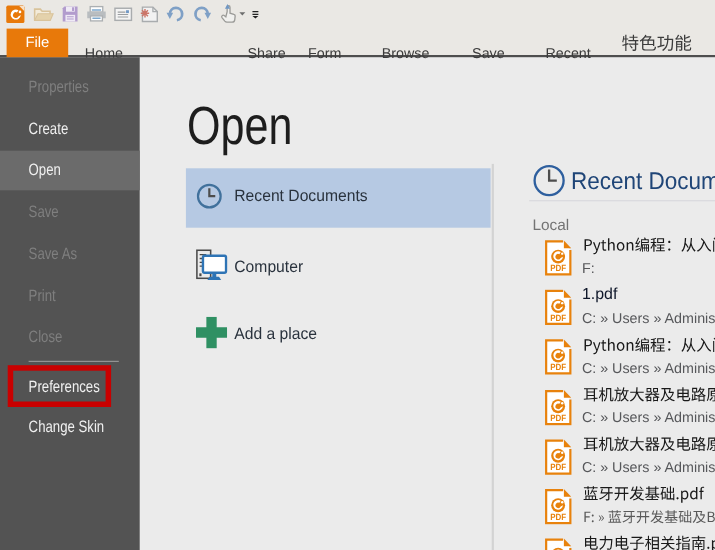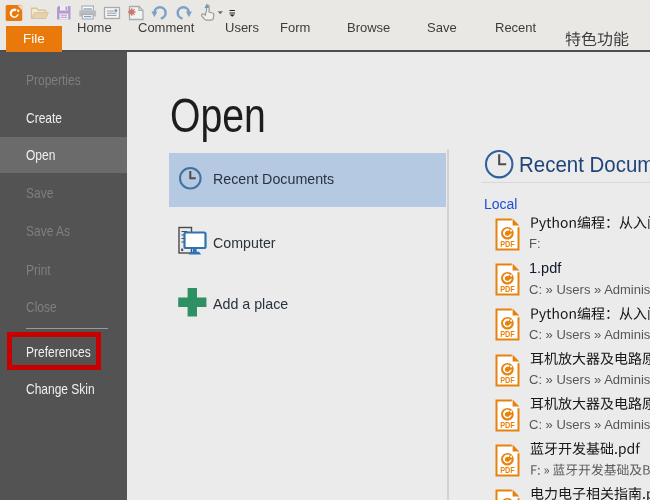--- a/index.html
+++ b/index.html
@@ -4,37 +4,37 @@
 *{margin:0;padding:0;box-sizing:border-box}
 html,body{width:650px;height:500px;overflow:hidden}
 body{font-family:"Liberation Sans",sans-serif;position:relative;background:#EBEBEB}
 #page{position:absolute;left:0;top:0;width:650px;height:500px;overflow:hidden}
 .abs{position:absolute}
 
 #topbar{left:0;top:0;width:650px;height:50px;background:#EAE8E4}
 #darkline{left:0;top:50px;width:650px;height:2px;background:#4E4E4E}
 #filetab{left:6px;top:26px;width:56px;height:26px;background:#E8790A;color:#fff;
   font-size:13.5px;text-align:center;line-height:25px;z-index:5}
-.tab{top:15px;height:24px;line-height:25px;font-size:13px;color:#3c3c3c;text-align:left}
+.tab{top:36px;height:24px;line-height:25px;font-size:13px;color:#3c3c3c;text-align:center}
 
 #sidebar{left:0;top:52px;width:127px;height:448px;background:#535353}
 .sbi{left:26px;height:30px;line-height:30px;font-size:15px;color:#F0F0F0;transform:scaleX(.8);transform-origin:0 50%;white-space:nowrap}
 .sbd{color:#7F7F7F}
 #openrow{left:0;top:137px;width:127px;height:36px;background:#6B6B6B}
 #sbsep{left:26px;top:328px;width:82px;height:1px;background:#9B9B9B}
 #redbox{left:7px;top:332px;width:94px;height:38px;border:5px solid #C90000;z-index:6}
 
 #title{left:170px;top:87px;font-size:49px;color:#1d1d1d;transform:scaleX(.8);transform-origin:0 0}
 #bluerow{left:168.5px;top:153px;width:277.5px;height:53.5px;background:#B6C9E3}
 .navlab{font-size:15px;color:#29323d;transform:scaleX(.95);transform-origin:0 50%;white-space:nowrap}
 #vline{left:447px;top:149px;width:2px;height:351px;background:#D3D3D3}
 
 #rdhead{left:519px;top:152px;font-size:22px;color:#1F4577;white-space:nowrap;transform:scaleX(.93);transform-origin:0 0}
 #rdline{left:481px;top:182px;width:169px;height:1px;background:#D8D8DC}
-#local{left:484px;top:196px;font-size:14px;color:#1d4ed8}
+#local{left:484px;top:196px;font-size:14px;color:#737373}
 .fname{position:absolute;left:529px;font-size:14.5px;color:#0f172a;white-space:nowrap}
 .fpath{position:absolute;left:529px;font-size:13px;color:#56575a;white-space:nowrap}
 </style></head>
 <body>
 <div id="page">
 <div class="abs" id="topbar"></div>
 <svg class="abs" style="left:0;top:0" width="240" height="26" viewBox="0 0 240 26">
 
   <rect x="5.7" y="5" width="16.5" height="16" rx="1.5" fill="#E8790A"></rect>
   <path d="M17.5 5.5 L22 10 L22 5.5 Z" fill="#F7E1C8"></path>
@@ -75,22 +75,21 @@
   <path d="M206.5 10.5 V6.5 a1.3 1.3 0 0 1 2.6 0 V12 l3.5 1 a1.6 1.6 0 0 1 1.2 1.6 l-.4 3.4 a2.4 2.4 0 0 1 -2.4 2.1 h-4.6 a2.6 2.6 0 0 1 -2 -.9 l-2.6 -3.2 a1.4 1.4 0 0 1 2 -1.9 l1.5 1.2 Z" fill="#F0F0EE" stroke="#9B9B98" stroke-width="1.2"></path>
   <path d="M206.8 3.6 l2.3 4.4 h-4.6 Z" fill="#6f97c4"></path>
   <path d="M217.6 11.2 h5.4 l-2.7 3 Z" fill="#6e6e6e"></path>
 
   <path d="M229.5 10.5 h5.4 M229.5 13 h5.4" stroke="#222" stroke-width="1.1"></path>
   <path d="M229.5 14.6 h5.4 l-2.7 2.2 Z" fill="#222"></path>
 </svg>
 <div class="abs" id="darkline"></div>
 <div class="abs" id="filetab">File</div>
 <div class="abs tab" style="left:77px;width:35px">Home</div>
-<div class="abs tab" style="left:138px;width:58px">Comment</div>
-<div class="abs tab" style="left:225px;width:31px">Users</div>
+<div class="abs tab" style="left:225px;width:31px">Share</div>
 <div class="abs tab" style="left:280px;width:30px">Form</div>
 <div class="abs tab" style="left:347px;width:43px">Browse</div>
 <div class="abs tab" style="left:427px;width:34px">Save</div>
 <div class="abs tab" style="left:495px;width:43px">Recent</div>
 <svg style="position:absolute;left:565px;top:28.0px;overflow:visible" width="66" height="22" viewBox="0 -17.0 66 22">
       <path d="M7.3 -3.4C8.1 -2.6 8.9 -1.5 9.3 -0.8L10.2 -1.4C9.9 -2.1 9.0 -3.2 8.2 -3.9ZM10.3 -13.5V-11.7H7.2V-10.6H10.3V-8.6H6.2V-7.4H12.2V-5.5H6.5V-4.4H12.2V-0.2C12.2 0.0 12.2 0.1 11.9 0.1C11.6 0.1 10.8 0.1 9.8 0.1C10.0 0.4 10.1 0.9 10.2 1.3C11.4 1.3 12.2 1.2 12.7 1.1C13.2 0.9 13.4 0.5 13.4 -0.2V-4.4H15.2V-5.5H13.4V-7.4H15.3V-8.6H11.4V-10.6H14.6V-11.7H11.4V-13.5ZM1.6 -12.2C1.4 -10.2 1.1 -8.1 0.6 -6.8C0.9 -6.7 1.3 -6.4 1.6 -6.3C1.8 -7.0 2.0 -8.0 2.2 -9.0H3.4V-5.1C2.4 -4.8 1.5 -4.5 0.8 -4.3L1.0 -3.1L3.4 -3.9V1.3H4.5V-4.2L6.2 -4.8L6.1 -5.9L4.5 -5.4V-9.0H6.1V-10.1H4.5V-13.4H3.4V-10.1H2.4C2.4 -10.8 2.5 -11.4 2.6 -12.0Z M23.6 -7.9V-5.1H19.9V-7.9ZM24.8 -7.9H28.6V-5.1H24.8ZM25.6 -11.0C25.1 -10.3 24.5 -9.6 23.9 -9.0H19.7C20.3 -9.6 20.9 -10.3 21.4 -11.0ZM21.7 -13.5C20.5 -11.3 18.6 -9.4 16.6 -8.2C16.8 -7.9 17.2 -7.3 17.3 -7.1C17.8 -7.4 18.3 -7.7 18.7 -8.1V-1.3C18.7 0.6 19.5 1.0 22.0 1.0C22.6 1.0 27.6 1.0 28.2 1.0C30.6 1.0 31.1 0.3 31.4 -2.2C31.1 -2.3 30.6 -2.5 30.2 -2.7C30.1 -0.5 29.8 -0.1 28.2 -0.1C27.1 -0.1 22.8 -0.1 22.0 -0.1C20.2 -0.1 19.9 -0.3 19.9 -1.3V-4.0H28.6V-3.2H29.8V-9.0H25.4C26.1 -9.8 26.8 -10.7 27.4 -11.6L26.6 -12.1L26.4 -12.0H22.1C22.4 -12.4 22.6 -12.7 22.8 -13.1Z M32.6 -2.9 32.9 -1.7C34.6 -2.1 36.9 -2.8 39.1 -3.4L38.9 -4.6L36.4 -3.9V-10.4H38.7V-11.6H32.8V-10.4H35.2V-3.6C34.2 -3.3 33.3 -3.1 32.6 -2.9ZM41.6 -13.2C41.6 -12.0 41.5 -10.9 41.5 -9.8H38.8V-8.6H41.5C41.2 -4.7 40.3 -1.5 36.9 0.4C37.2 0.6 37.6 1.0 37.8 1.3C41.4 -0.8 42.4 -4.4 42.6 -8.6H45.8C45.6 -2.9 45.3 -0.8 44.9 -0.3C44.7 -0.0 44.5 0.0 44.2 0.0C43.9 0.0 43.0 -0.0 42.0 -0.1C42.2 0.2 42.3 0.7 42.4 1.1C43.3 1.1 44.2 1.2 44.7 1.1C45.2 1.1 45.6 0.9 46.0 0.5C46.6 -0.3 46.8 -2.6 47.0 -9.2C47.0 -9.3 47.0 -9.8 47.0 -9.8H42.7C42.7 -10.9 42.8 -12.0 42.8 -13.2Z M54.1 -6.7V-5.3H50.7V-6.7ZM49.6 -7.7V1.3H50.7V-2.0H54.1V-0.1C54.1 0.1 54.1 0.1 53.9 0.1C53.6 0.2 53.0 0.2 52.2 0.1C52.4 0.4 52.5 0.9 52.6 1.2C53.6 1.2 54.3 1.2 54.8 1.0C55.2 0.8 55.3 0.5 55.3 -0.1V-7.7ZM50.7 -4.4H54.1V-2.9H50.7ZM61.7 -12.2C60.8 -11.8 59.4 -11.2 58.0 -10.7V-13.4H56.8V-8.1C56.8 -6.8 57.2 -6.4 58.8 -6.4C59.1 -6.4 61.2 -6.4 61.5 -6.4C62.8 -6.4 63.1 -6.9 63.3 -8.9C62.9 -9.0 62.4 -9.2 62.2 -9.4C62.1 -7.8 62.0 -7.5 61.4 -7.5C60.9 -7.5 59.2 -7.5 58.8 -7.5C58.1 -7.5 58.0 -7.6 58.0 -8.1V-9.7C59.6 -10.2 61.3 -10.8 62.5 -11.3ZM61.9 -5.1C61.0 -4.5 59.5 -3.9 58.0 -3.4V-6.0H56.8V-0.6C56.8 0.8 57.2 1.1 58.8 1.1C59.1 1.1 61.2 1.1 61.6 1.1C62.9 1.1 63.3 0.6 63.4 -1.6C63.1 -1.7 62.6 -1.9 62.3 -2.0C62.3 -0.2 62.1 0.1 61.5 0.1C61.0 0.1 59.2 0.1 58.9 0.1C58.1 0.1 58.0 -0.0 58.0 -0.5V-2.4C59.6 -2.9 61.5 -3.5 62.7 -4.2ZM49.3 -8.8C49.7 -9.0 50.2 -9.1 54.6 -9.4C54.8 -9.1 54.9 -8.8 55.0 -8.5L56.0 -9.0C55.7 -10.0 54.8 -11.4 54.0 -12.5L53.0 -12.1C53.4 -11.6 53.8 -10.9 54.1 -10.3L50.6 -10.1C51.3 -10.9 52.0 -12.0 52.6 -13.1L51.3 -13.5C50.8 -12.2 50.0 -11.0 49.7 -10.6C49.4 -10.3 49.2 -10.0 48.9 -10.0C49.1 -9.7 49.3 -9.1 49.3 -8.8Z" fill="#3c3c3c"></path>
     </svg>
 <div class="abs" id="sidebar"></div>
 <div class="abs" id="openrow"></div>
 <div class="abs sbi sbd" style="top:65px">Properties</div>

